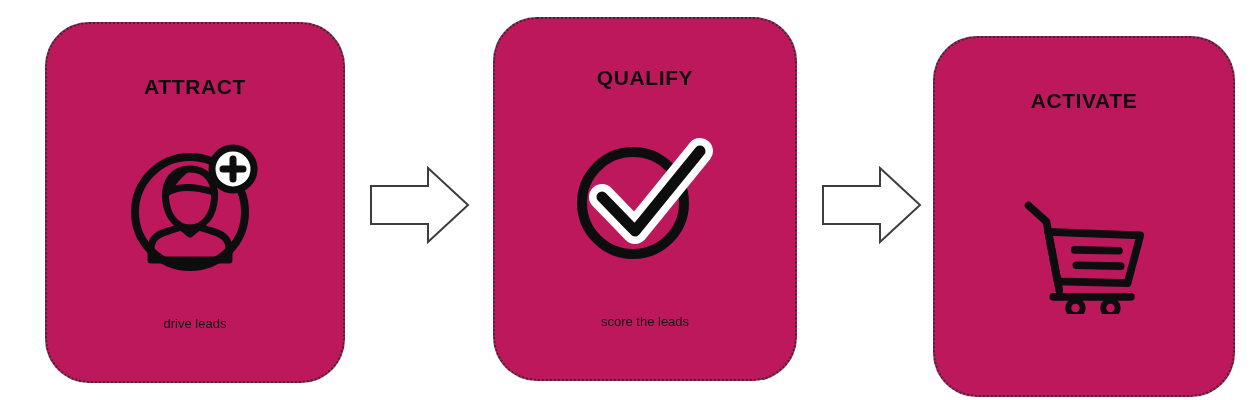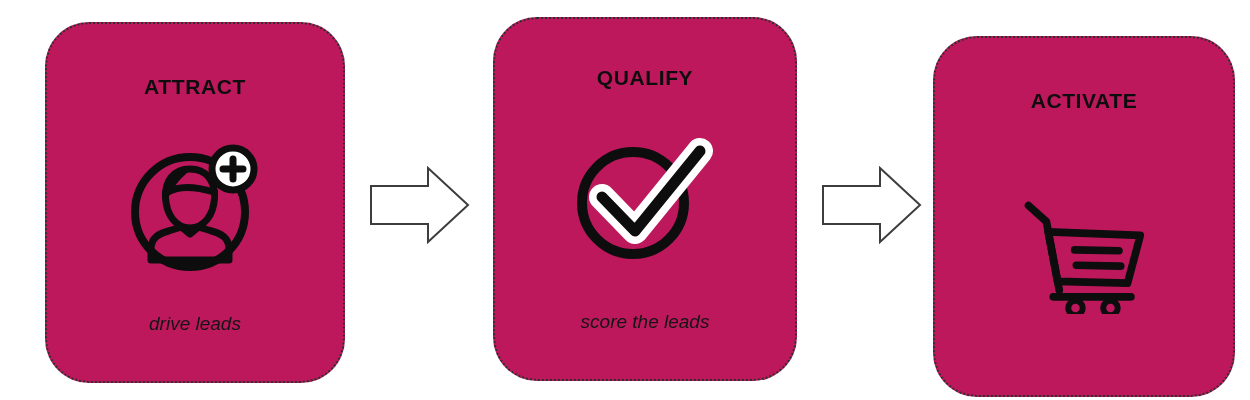--- a/index.html
+++ b/index.html
@@ -41,22 +41,21 @@
     line-height: 26px;
   }
   .icon-wrap {
     flex: 1;
     display: flex;
     align-items: center;
     justify-content: center;
     width: 100%;
   }
   .step-caption {
-    font-style: italic;
-    font-size: 19px;
+    font-size: 13px;
     color: #141414;
     margin-bottom: 46px;
     line-height: 22px;
   }
   .card-qualify .step-caption { }
 
   .flow-arrow {
     position: absolute;
     top: 166px;
     width: 100px;

